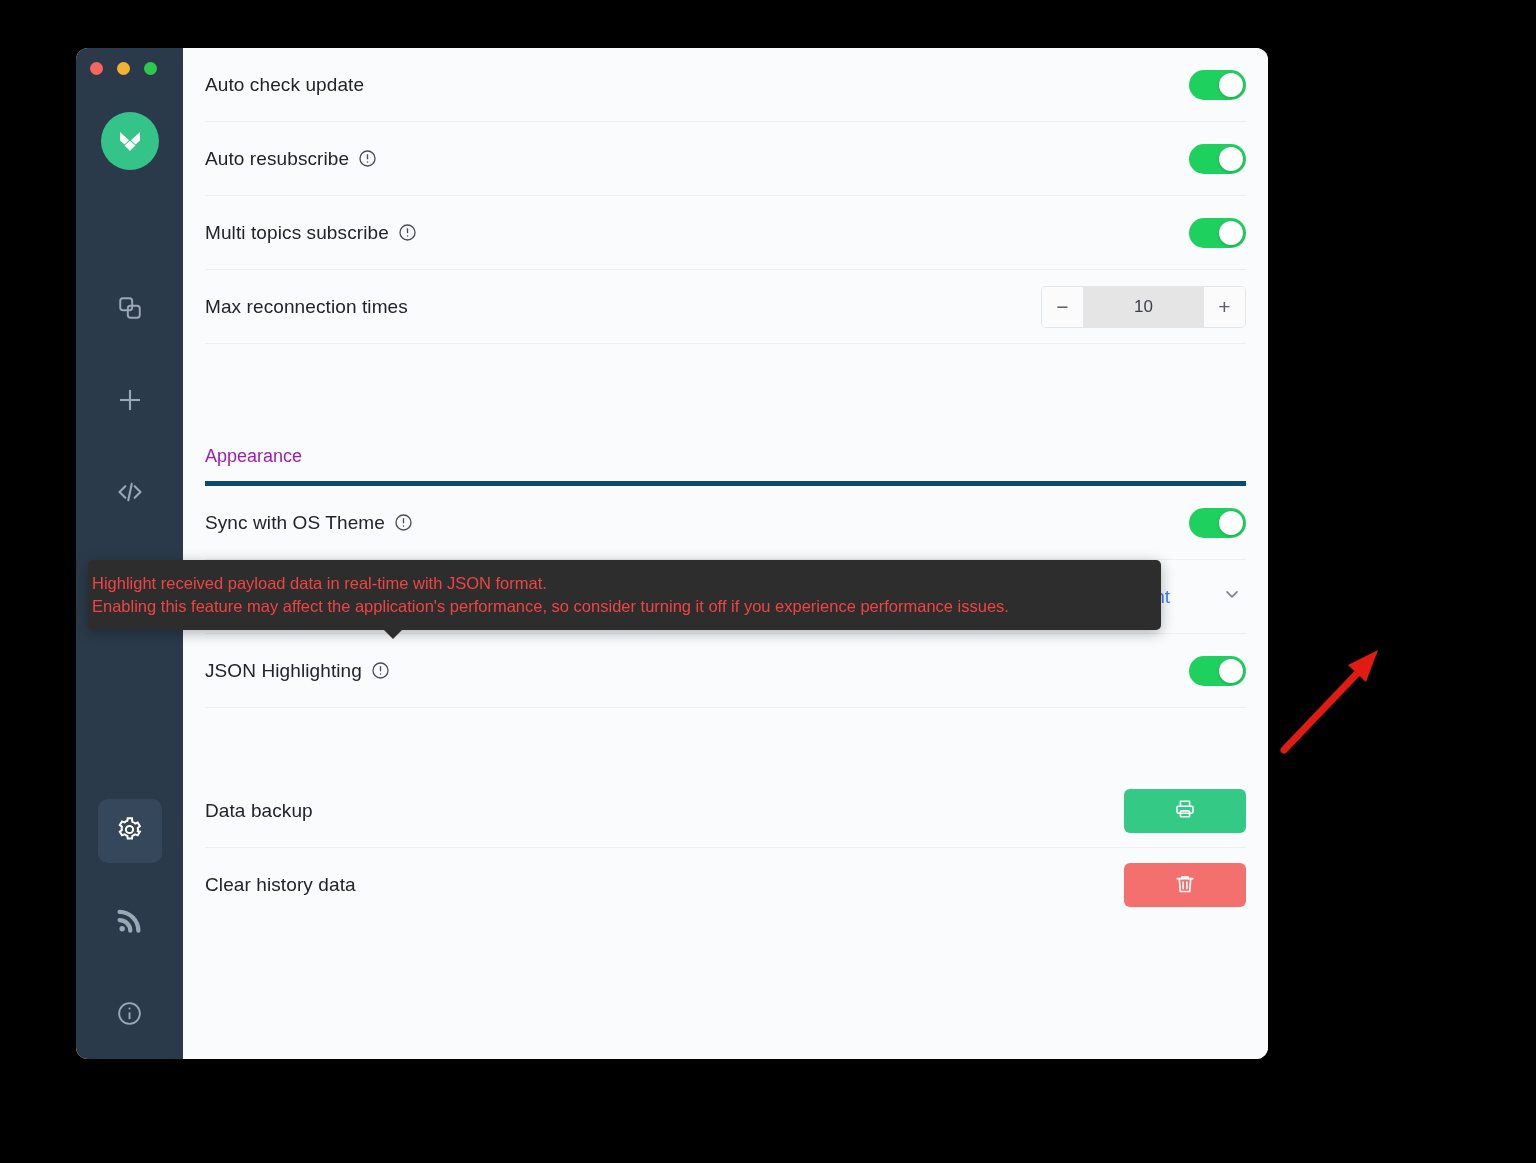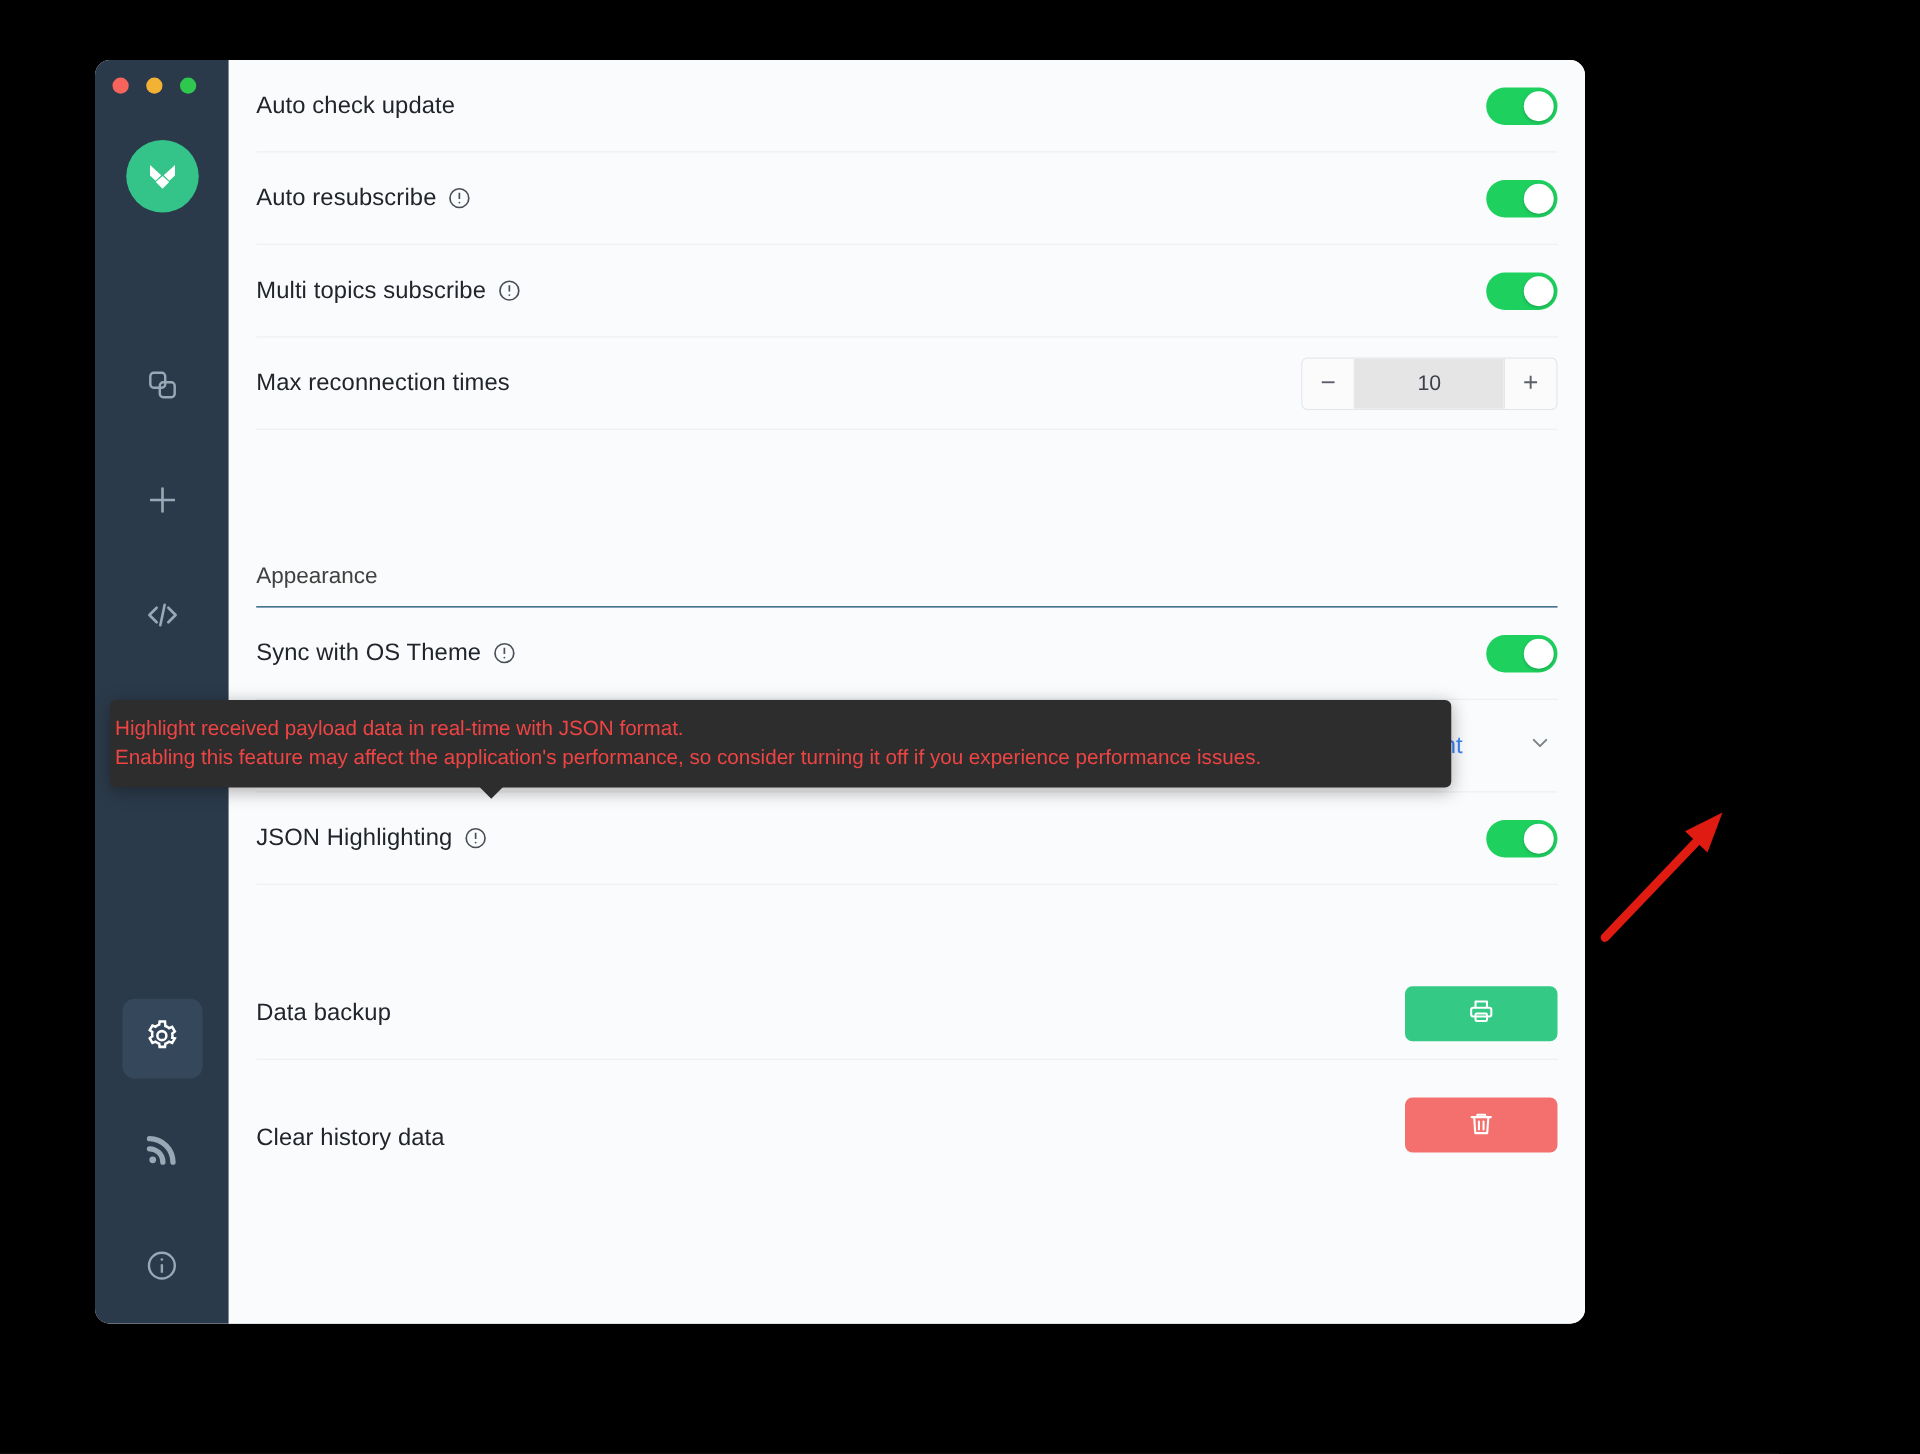--- a/index.html
+++ b/index.html
@@ -69,35 +69,35 @@
   }
 
   .row {
     height: 74px;
     display: flex;
     align-items: center;
     justify-content: space-between;
     border-bottom: 1px solid #edeff2;
     padding: 0 0 0 0;
   }
-  .row.no-border { border-bottom: none; align-items: flex-end; }
+  .row.no-border { border-bottom: none; }
   .row-label {
     font-size: 19px;
     color: #21242b;
     letter-spacing: 0.1px;
     display: flex; align-items: center; gap: 9px;
     white-space: nowrap;
   }
   .section-head {
     height: 76px;
     display: flex; align-items: flex-end;
     padding-bottom: 14px;
-    border-bottom: 1px solid #0c4a6e;
+    border-bottom: 5px solid #0c4a6e;
     font-size: 18px;
-    color: #404040;
+    color: #a21caf;
   }
   .spacer-block { height: 66px; }
 
   
   .info-icon {
     width: 19px; height: 19px;
     display: inline-block;
     vertical-align: middle;
   }
 

